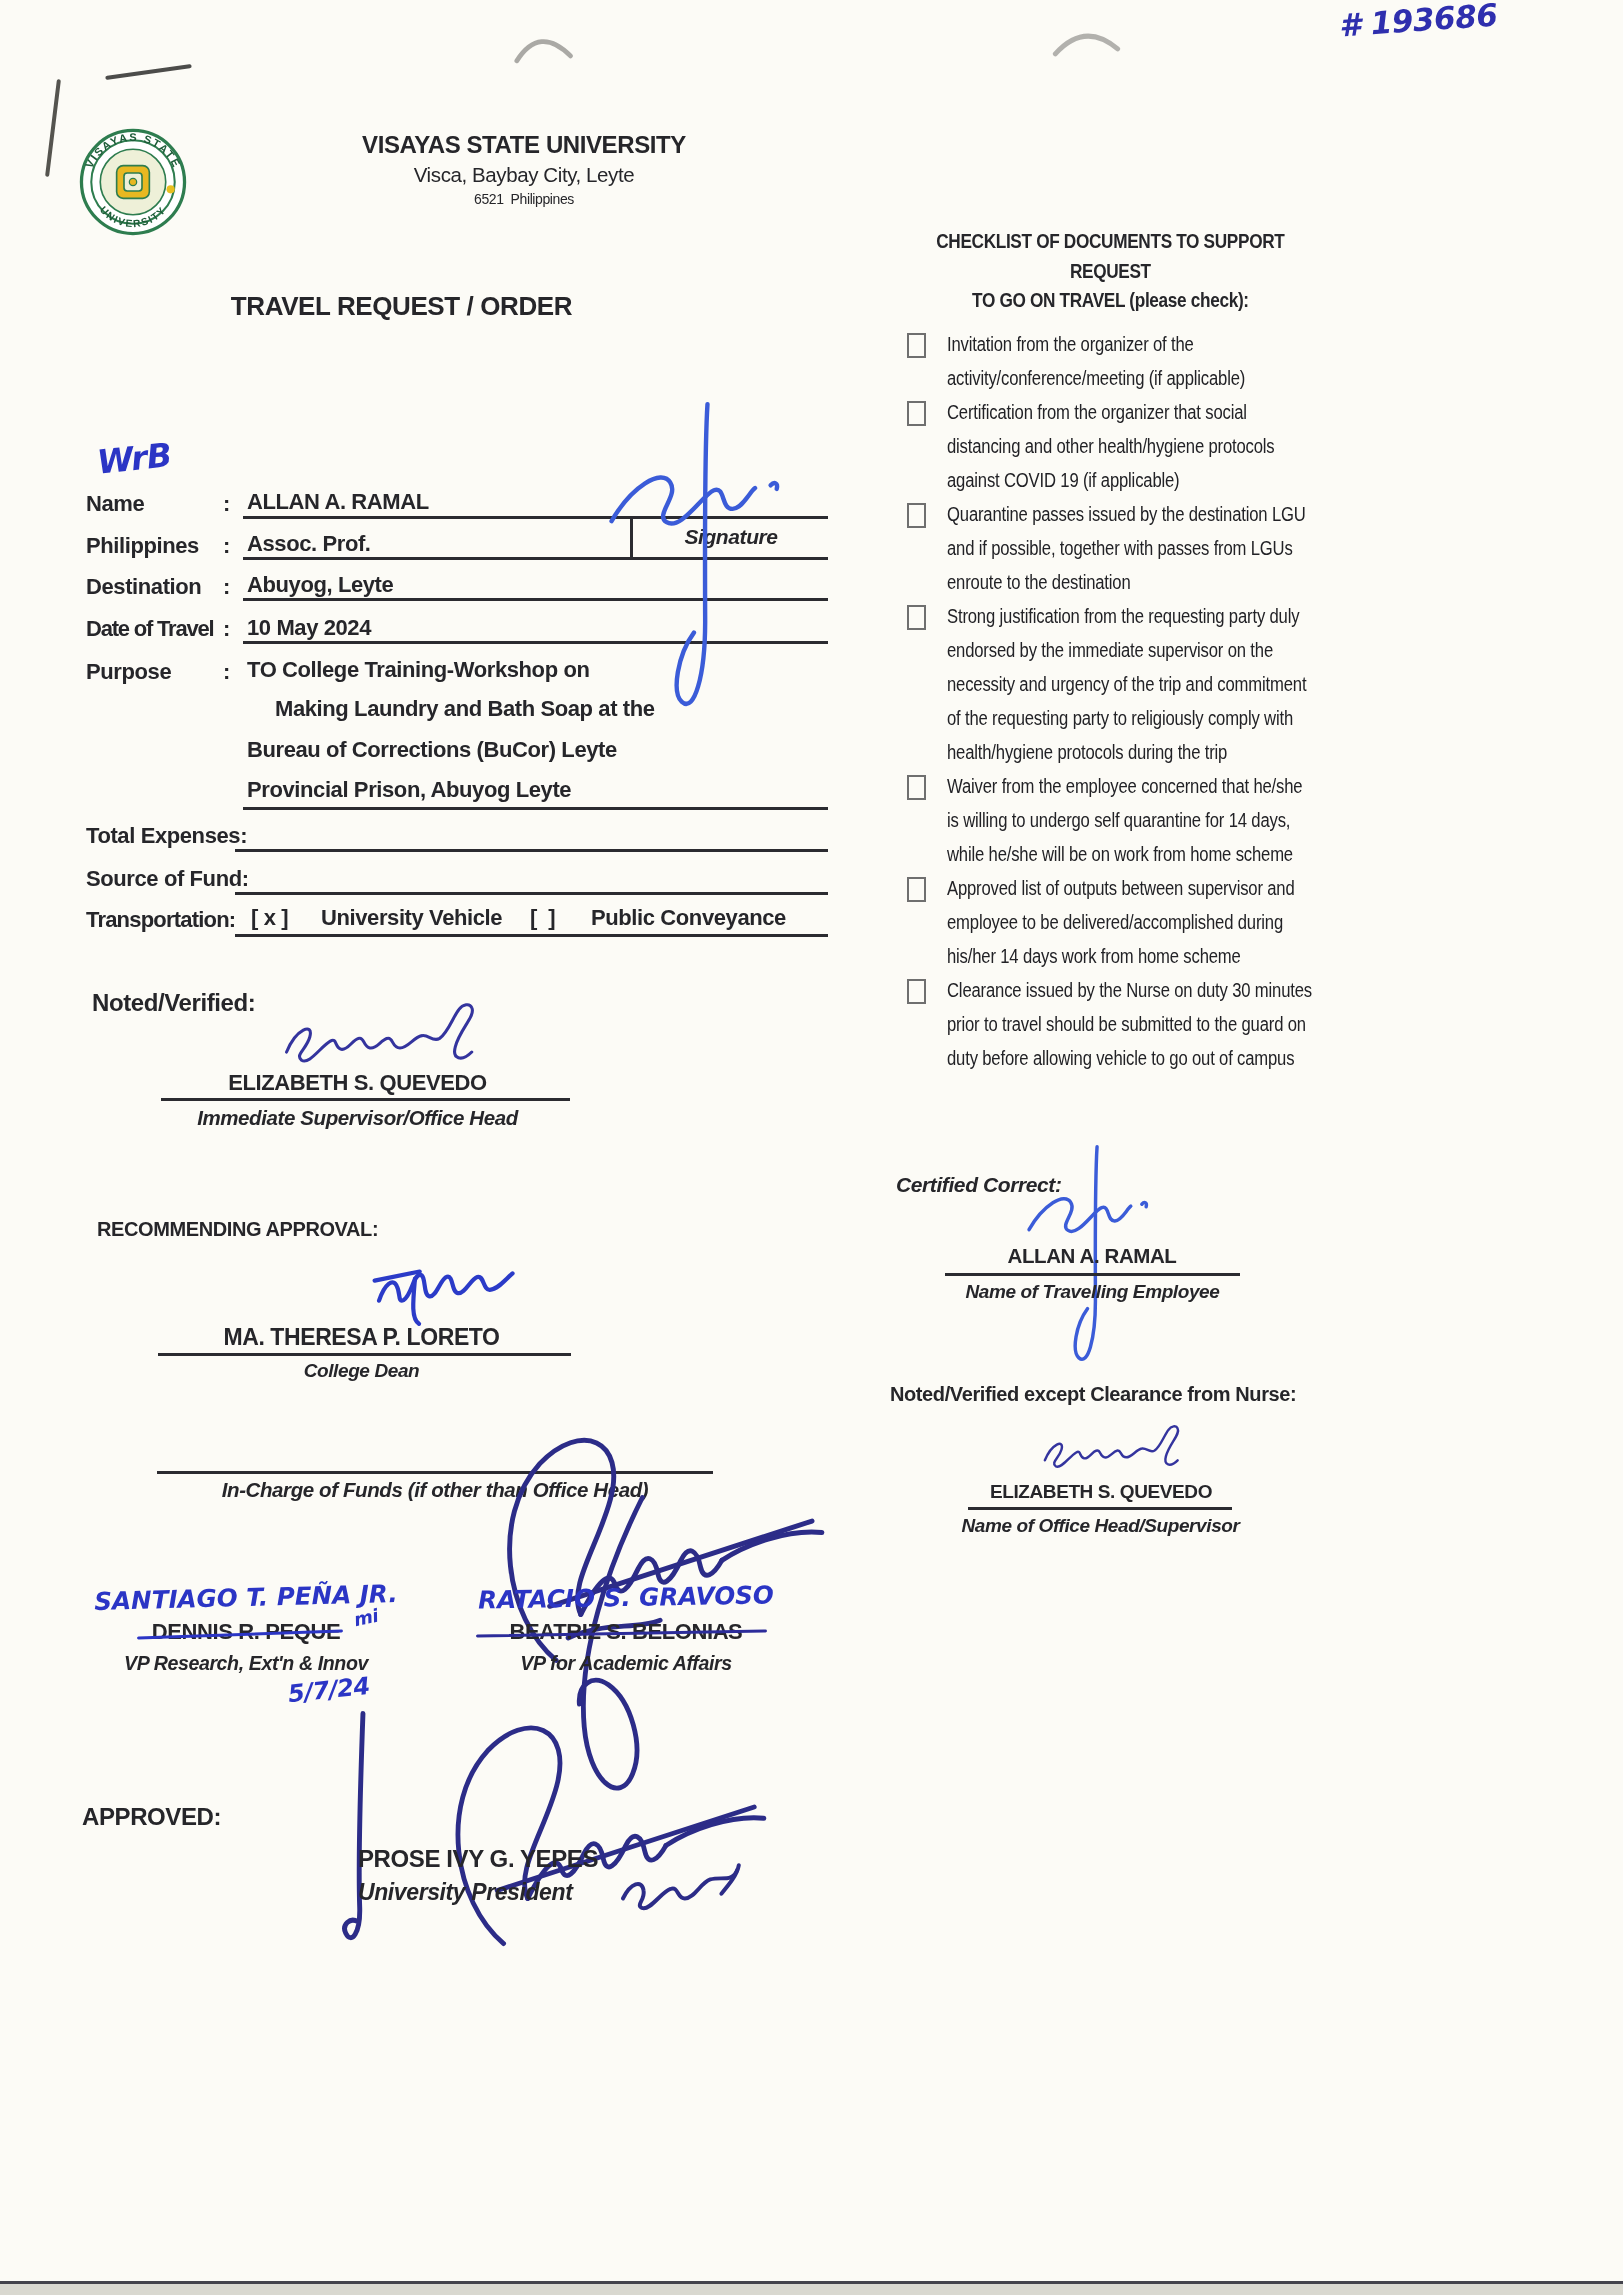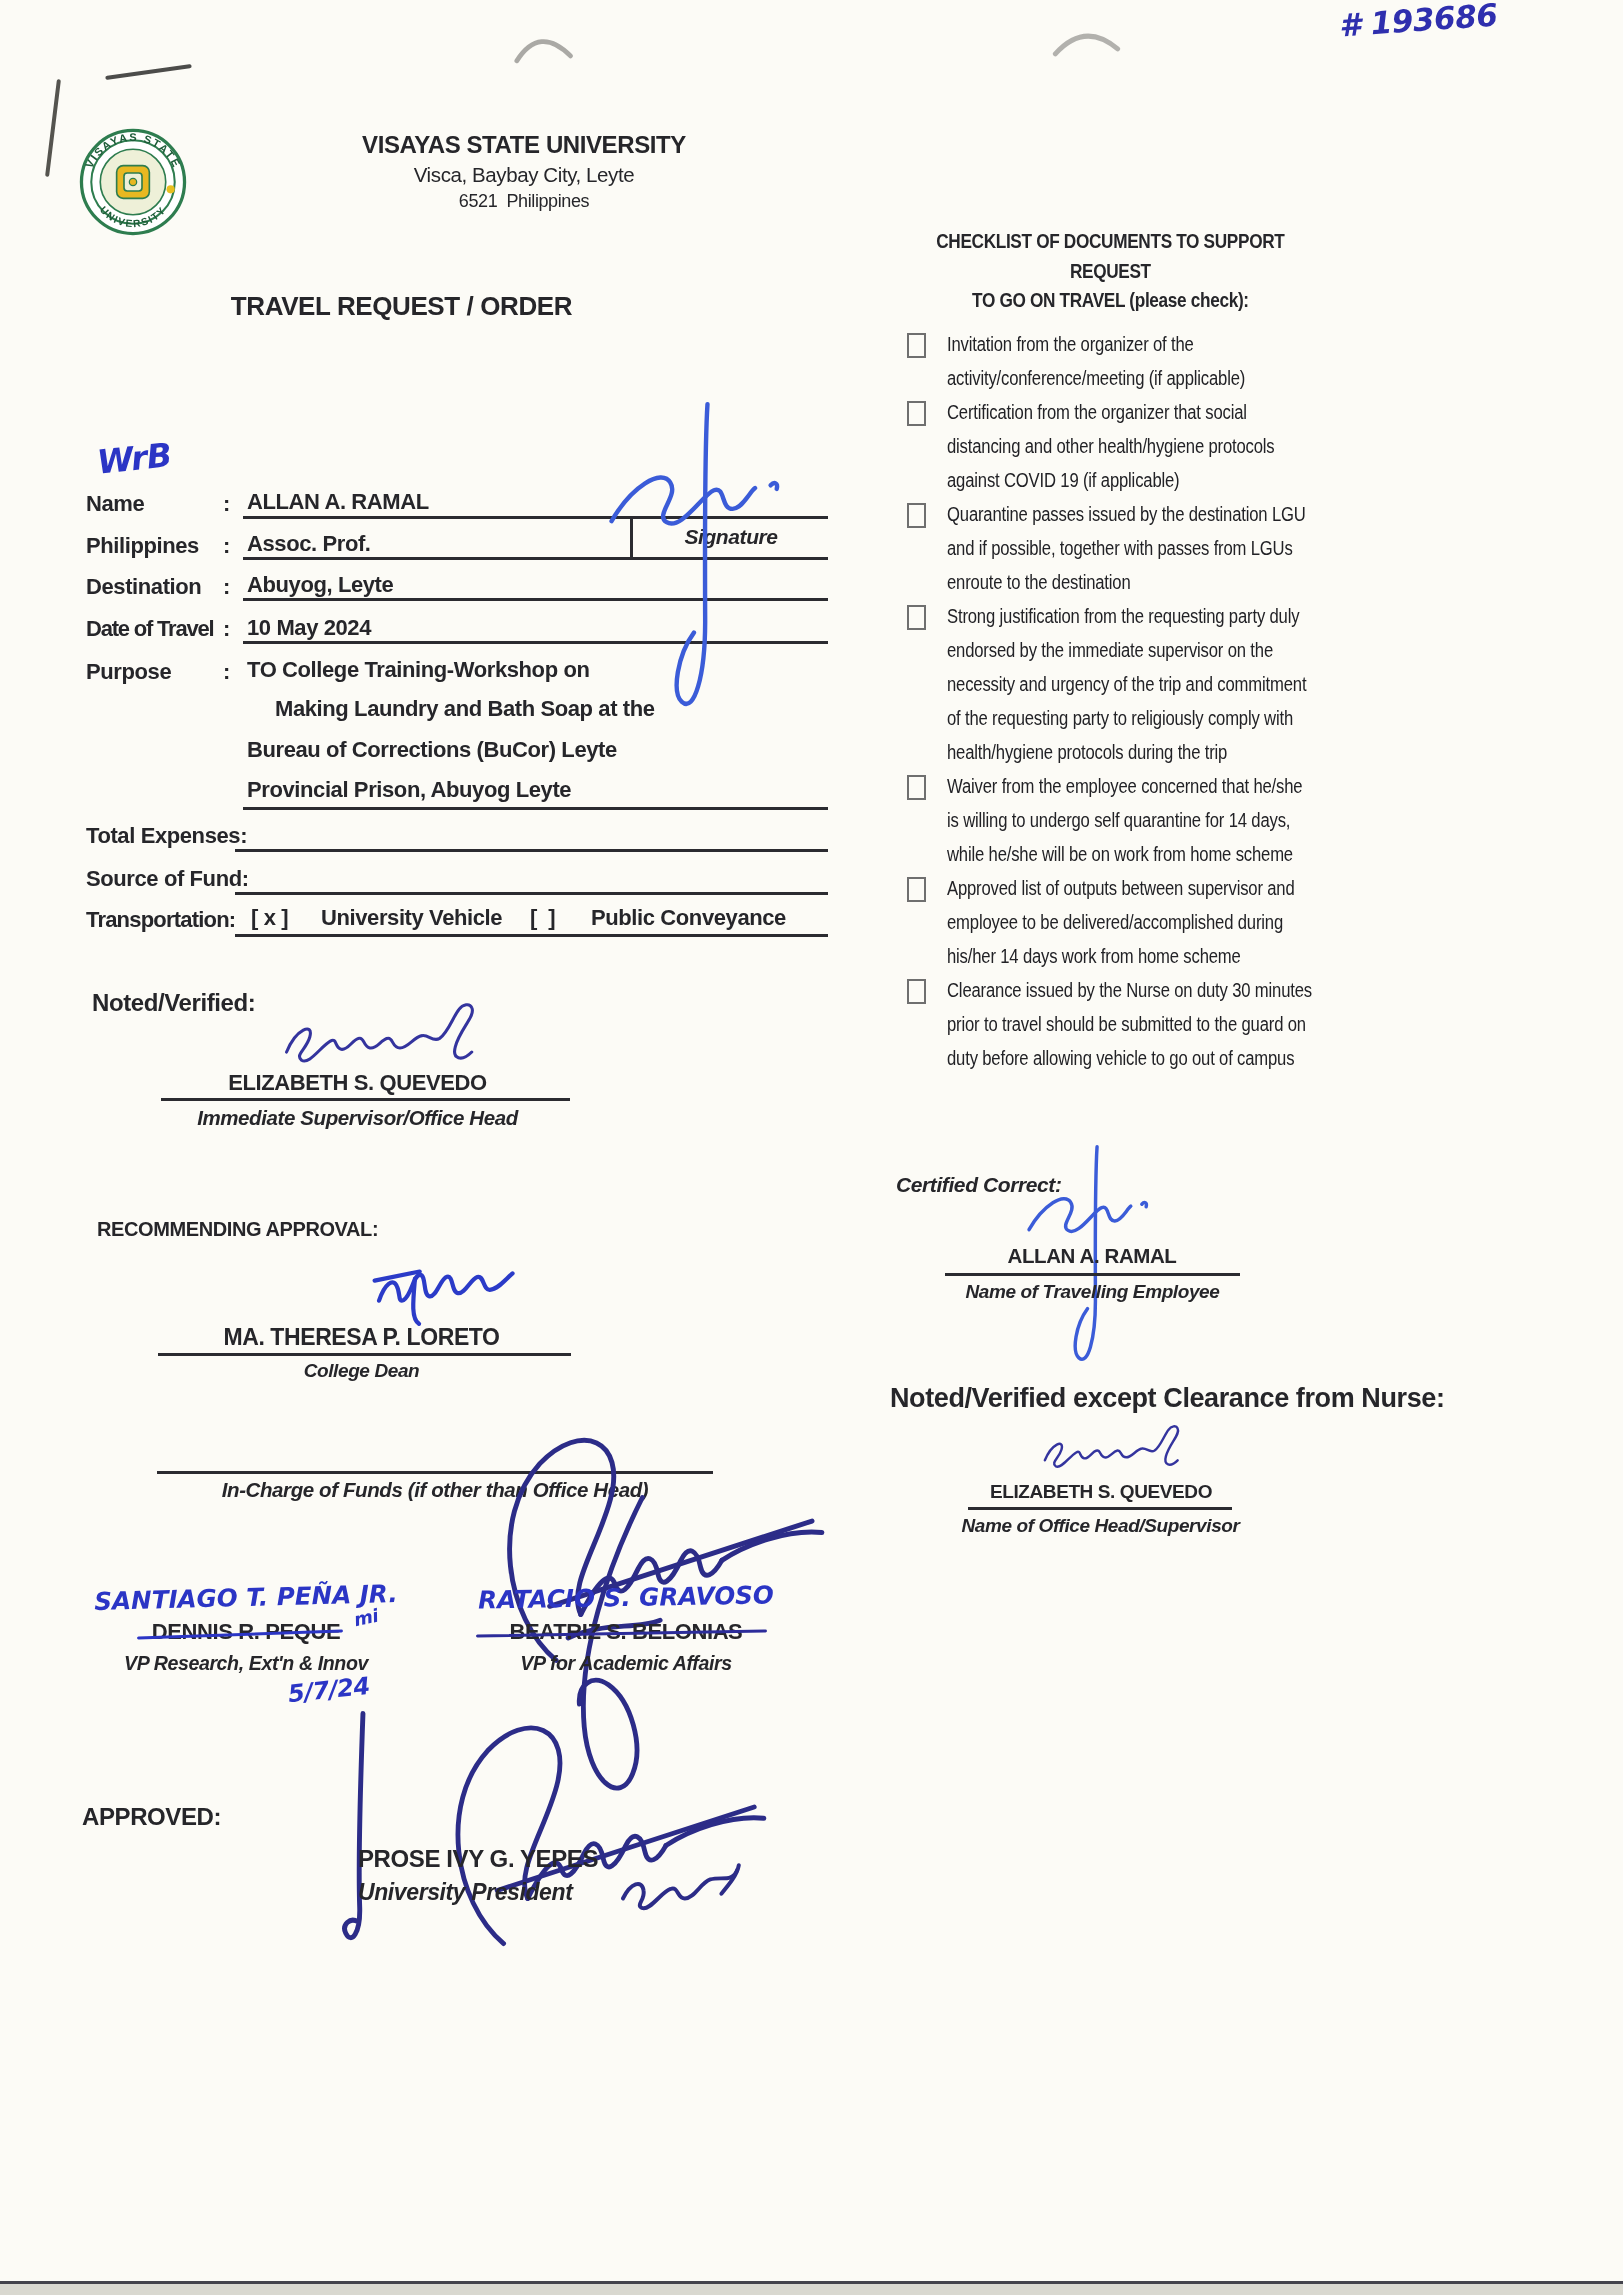--- a/index.html
+++ b/index.html
@@ -63,21 +63,21 @@
       <textPath href="#sealTop" startOffset="50%" text-anchor="middle">VISAYAS STATE</textPath>
     </text>
     <text font-family="Liberation Sans, sans-serif" font-size="12.5" font-weight="bold" fill="#1d5c38" letter-spacing="2">
       <textPath href="#sealBot" startOffset="50%" text-anchor="middle">UNIVERSITY</textPath>
     </text>
   </svg>
 
   <div class="abs c" style="left:311px;top:131px;width:426px;">
     <div class="b" style="font-size:24px;">VISAYAS STATE UNIVERSITY</div>
     <div style="font-size:20.5px;margin-top:4.1px;">Visca, Baybay City, Leyte</div>
-    <div class="pre" style="font-size:18px;margin-top:4.1px;">6521  Philippines</div>
+    <div class="pre" style="font-size:14px;margin-top:4.1px;">6521  Philippines</div>
   </div>
 
   <div class="abs c b" style="left:115px;top:291px;width:573px;font-size:26px;letter-spacing:-0.4px;">TRAVEL REQUEST / ORDER</div>
 
 
   <div class="abs hand" style="left:97px;top:439px;font-size:33px;transform:rotate(-6deg);">WrB</div>
 
   <div class="field-label" style="left:86px;top:491px;">Name</div>
   <div class="field-label" style="left:223px;top:491px;">:</div>
   <div class="field-value" style="left:247px;top:489px;">ALLAN A. RAMAL</div>
@@ -257,21 +257,21 @@
     <g fill="none" stroke="#3b5cd8" stroke-width="5" stroke-linecap="round" transform="rotate(-3 100 165)">
       <path d="M122,8 C116,60 112,150 108,230 C105,285 92,322 80,310 C70,300 78,262 96,240"></path>
       <path d="M18,122 C40,88 72,70 80,86 C88,100 62,118 74,126 C88,136 112,100 124,96 C136,92 130,116 142,116 C152,116 160,100 166,96"></path>
       <path d="M182,94 C186,90 190,92 188,98"></path>
     </g>
   </svg>
   <div class="abs c b" style="left:949px;top:1244px;width:286px;font-size:20.5px;">ALLAN A. RAMAL</div>
   <div class="hr" style="left:945px;top:1273px;width:295px;"></div>
   <div class="abs c i b" style="left:933px;top:1281px;width:319px;font-size:19px;">Name of Travelling Employee</div>
 
-  <div class="abs b" style="left:890px;top:1383px;font-size:27px;">Noted/Verified except Clearance from Nurse:</div>
+  <div class="abs b" style="left:890px;top:1383px;font-size:20px;">Noted/Verified except Clearance from Nurse:</div>
   <svg class="sig" style="left:1038px;top:1416px;" width="147" height="67" viewBox="0 0 300 120">
     <path d="M14,82 C28,48 54,38 48,60 C43,78 26,86 36,94 C47,101 64,74 78,66 C88,60 84,76 94,78 C104,80 110,64 120,62 C128,60 126,74 136,76 C146,78 152,64 162,62 C170,60 168,76 180,76 C192,76 200,60 212,58 C222,56 228,68 238,62 C250,54 258,30 266,20 C272,12 282,10 285,17 C291,29 268,48 261,74 C256,92 270,97 285,82" fill="none" stroke="#34349e" stroke-width="5" stroke-linecap="round"></path>
   </svg>
   <div class="abs c b" style="left:970px;top:1481px;width:262px;font-size:19px;">ELIZABETH S. QUEVEDO</div>
   <div class="hr" style="left:968px;top:1507px;width:264px;"></div>
   <div class="abs c i b" style="left:949px;top:1515px;width:303px;font-size:19px;">Name of Office Head/Supervisor</div>
 
   <div class="edge-bottom"></div>
   <div class="edge-under"></div>
 </div>

